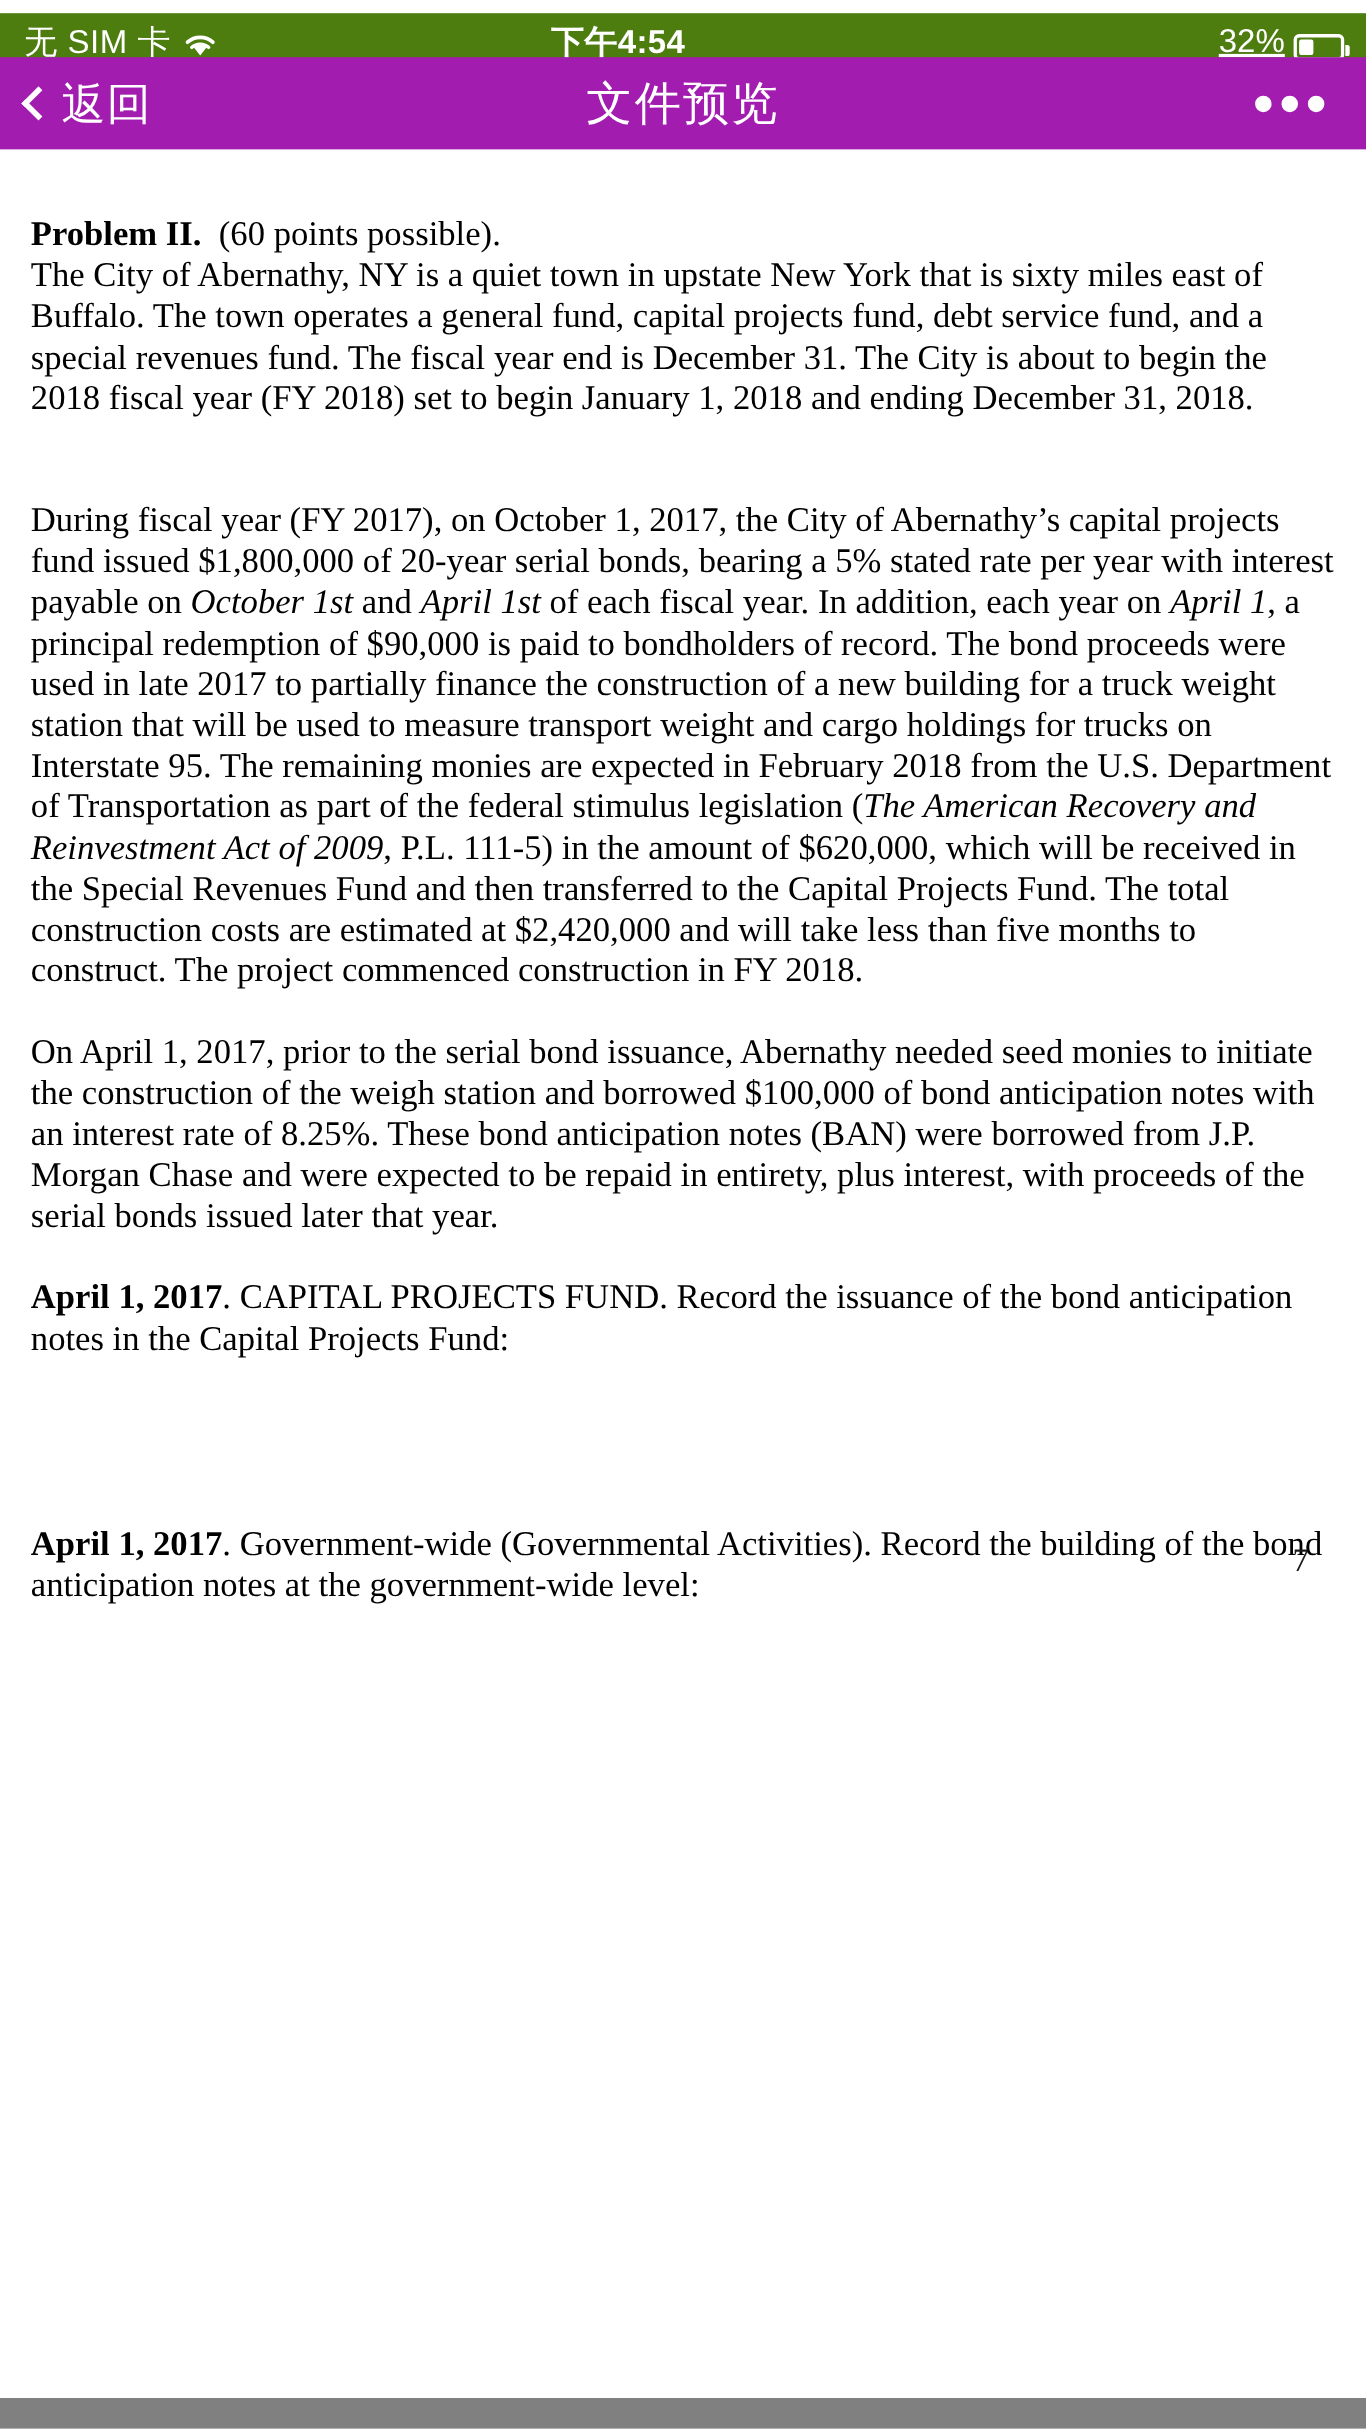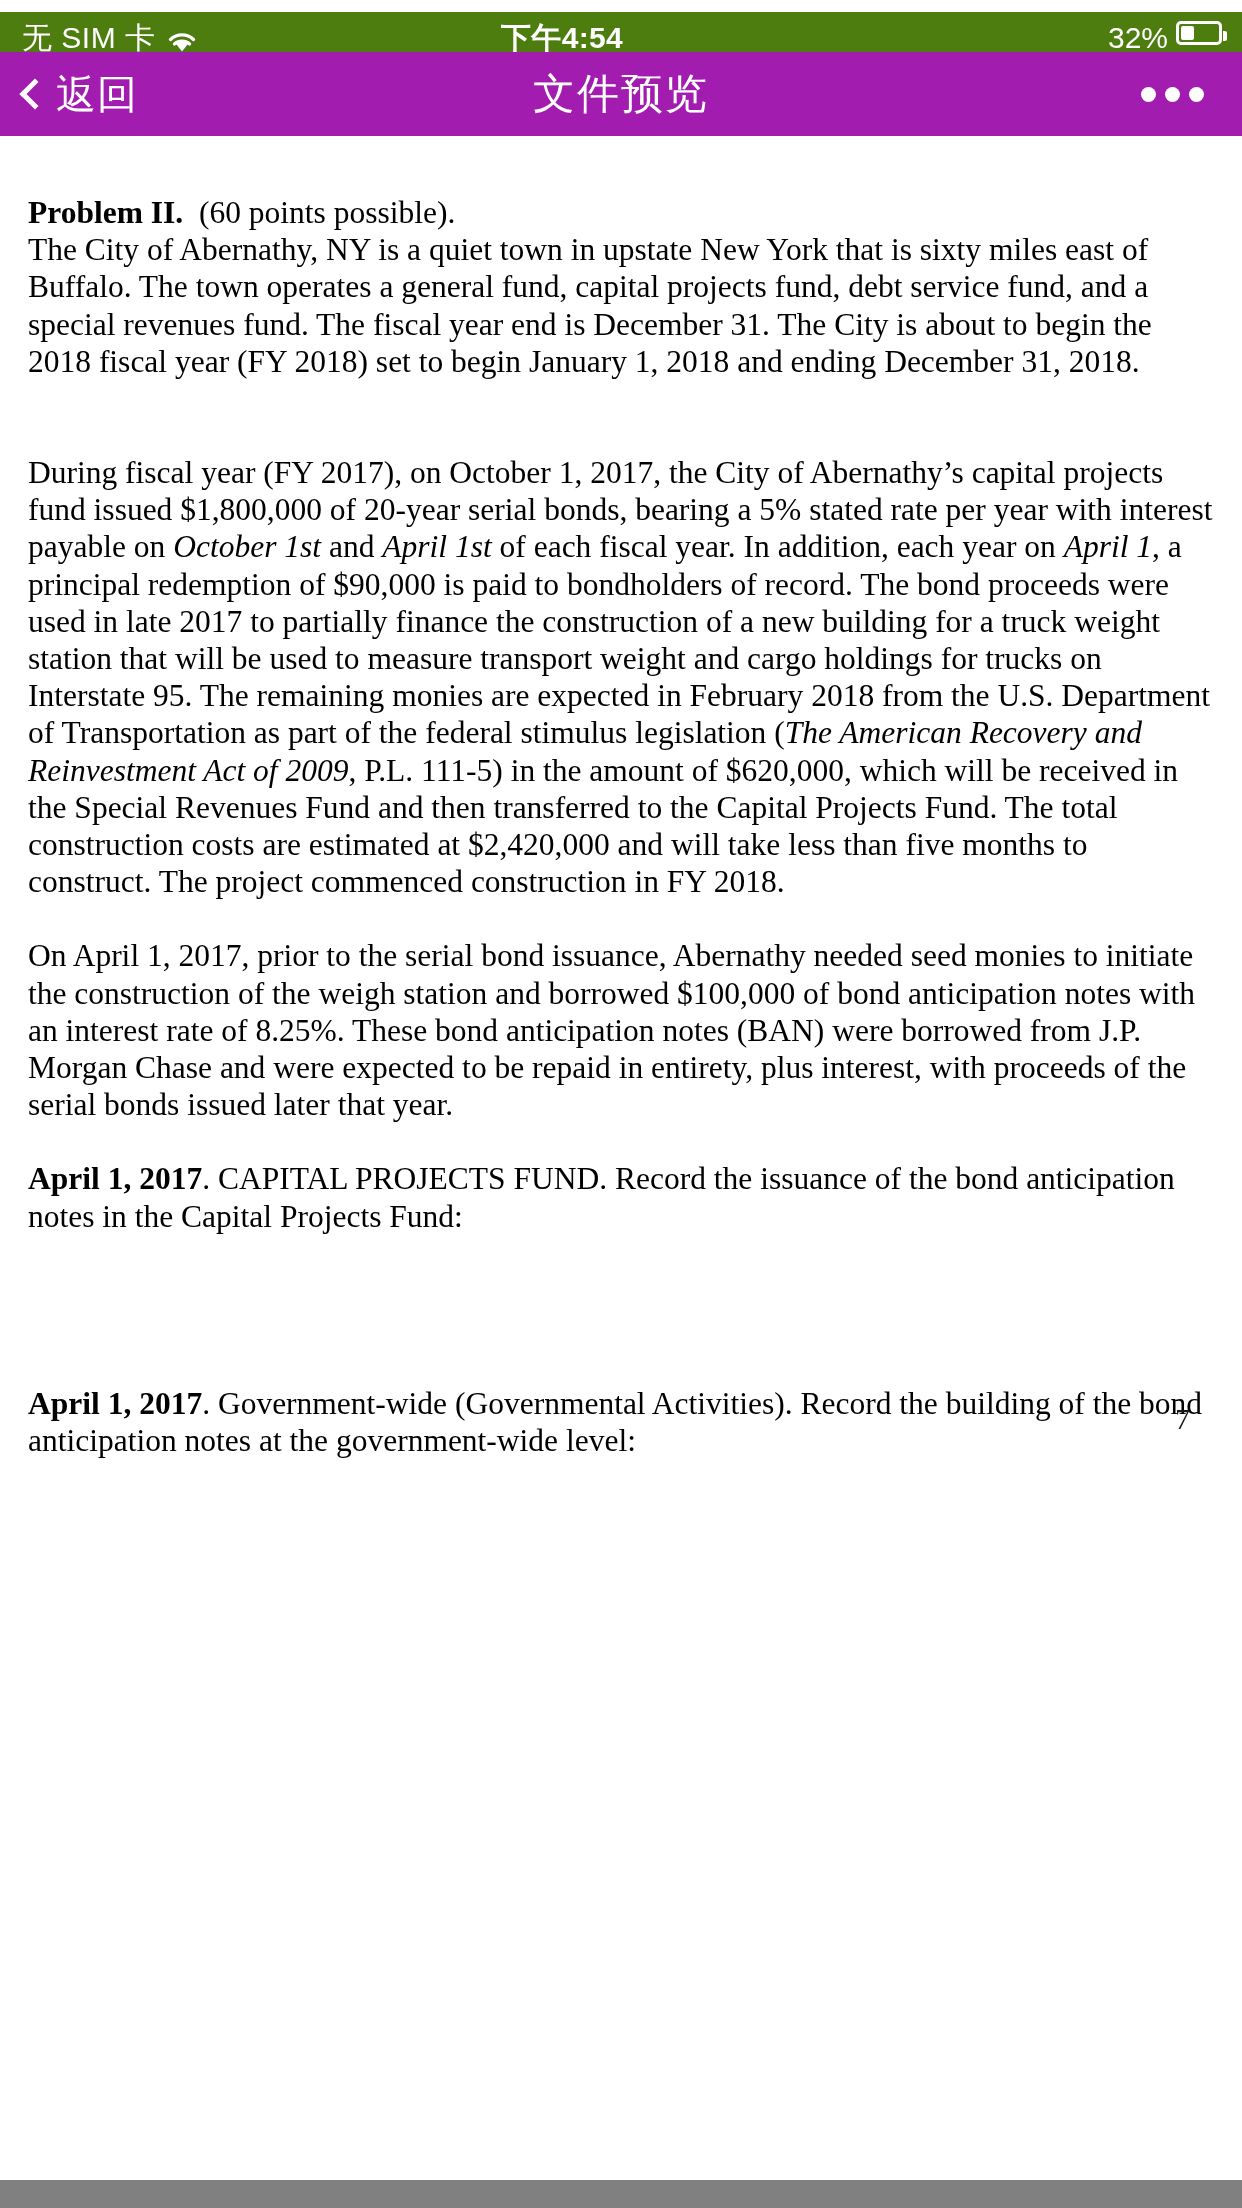--- a/index.html
+++ b/index.html
@@ -18,21 +18,21 @@
     display:flex; align-items:center;
     color:#ffffff;
     font-size:30px;
     font-family:"Liberation Sans", sans-serif;
     margin-top:12px;
   }
   .sb-left{ position:absolute; left:22px; display:flex; align-items:center; gap:9px; }
   .sb-carrier{ font-size:30px; letter-spacing:.5px; white-space:nowrap; }
   .wifi-icon{ display:inline-block; width:34px; height:26px; position:relative; top:2px; }
   .sb-center{ position:absolute; left:0; width:1124px; text-align:center; font-size:30px; font-weight:600; letter-spacing:.3px;}
-  .sb-right{ position:absolute; right:20px; display:flex; align-items:flex-start; gap:8px; }
+  .sb-right{ position:absolute; right:20px; display:flex; align-items:flex-end; gap:8px;text-decoration:underline; }
   .sb-batt-pct{ font-size:30px; }
   .batt{
     position:relative; width:46px; height:24px;
     border:3px solid #ffffff; border-radius:5px;
   }
   .batt::after{
     content:""; position:absolute; right:-8px; top:7px;
     width:4px; height:10px; background:#ffffff; border-radius:0 2px 2px 0;
   }
   .batt-fill{ position:absolute; left:2px; top:2px; bottom:2px; width:32%; background:#ffffff; border-radius:2px; }

